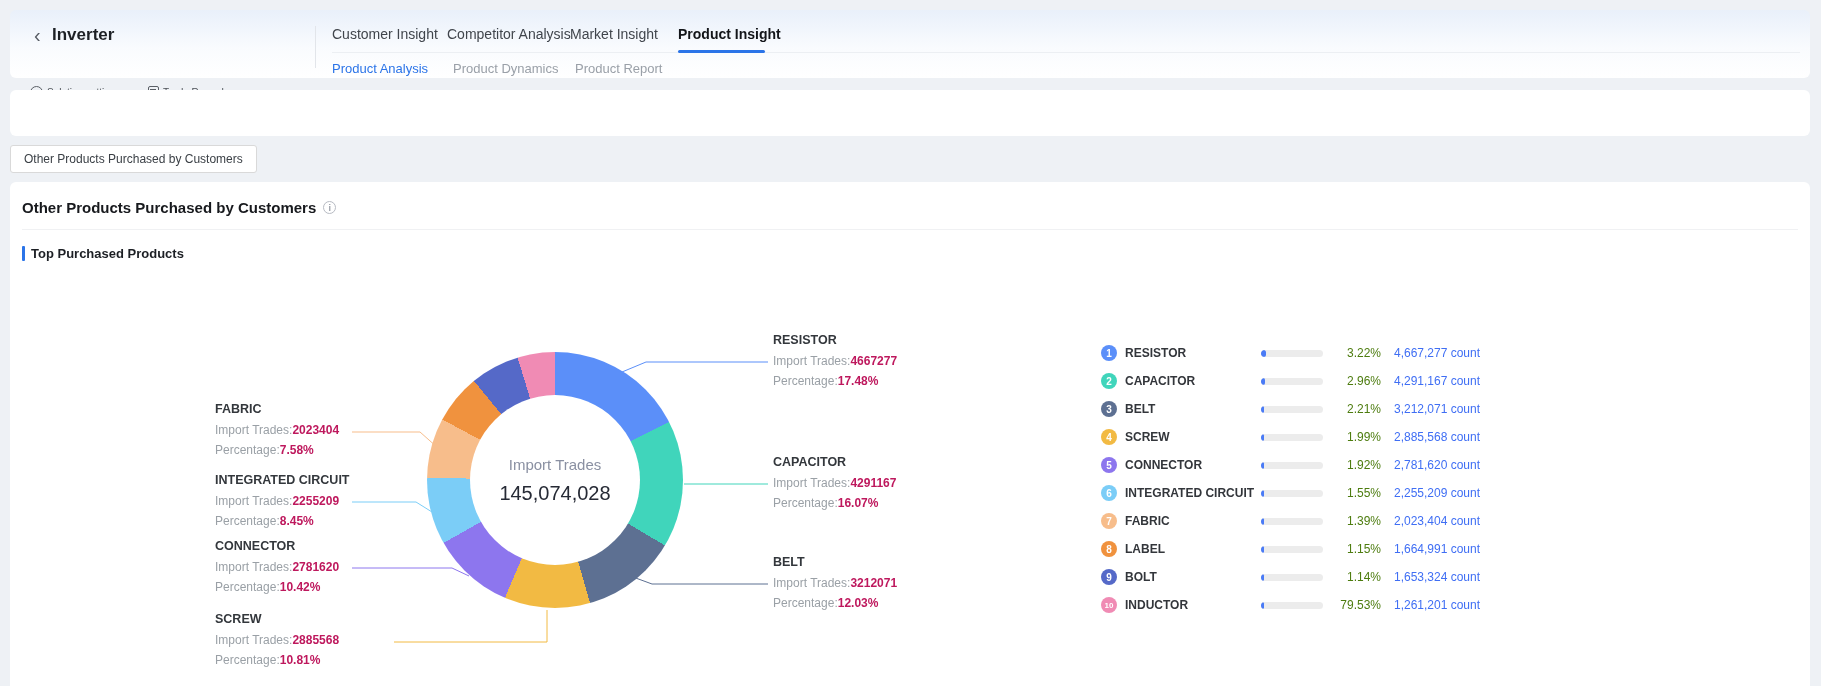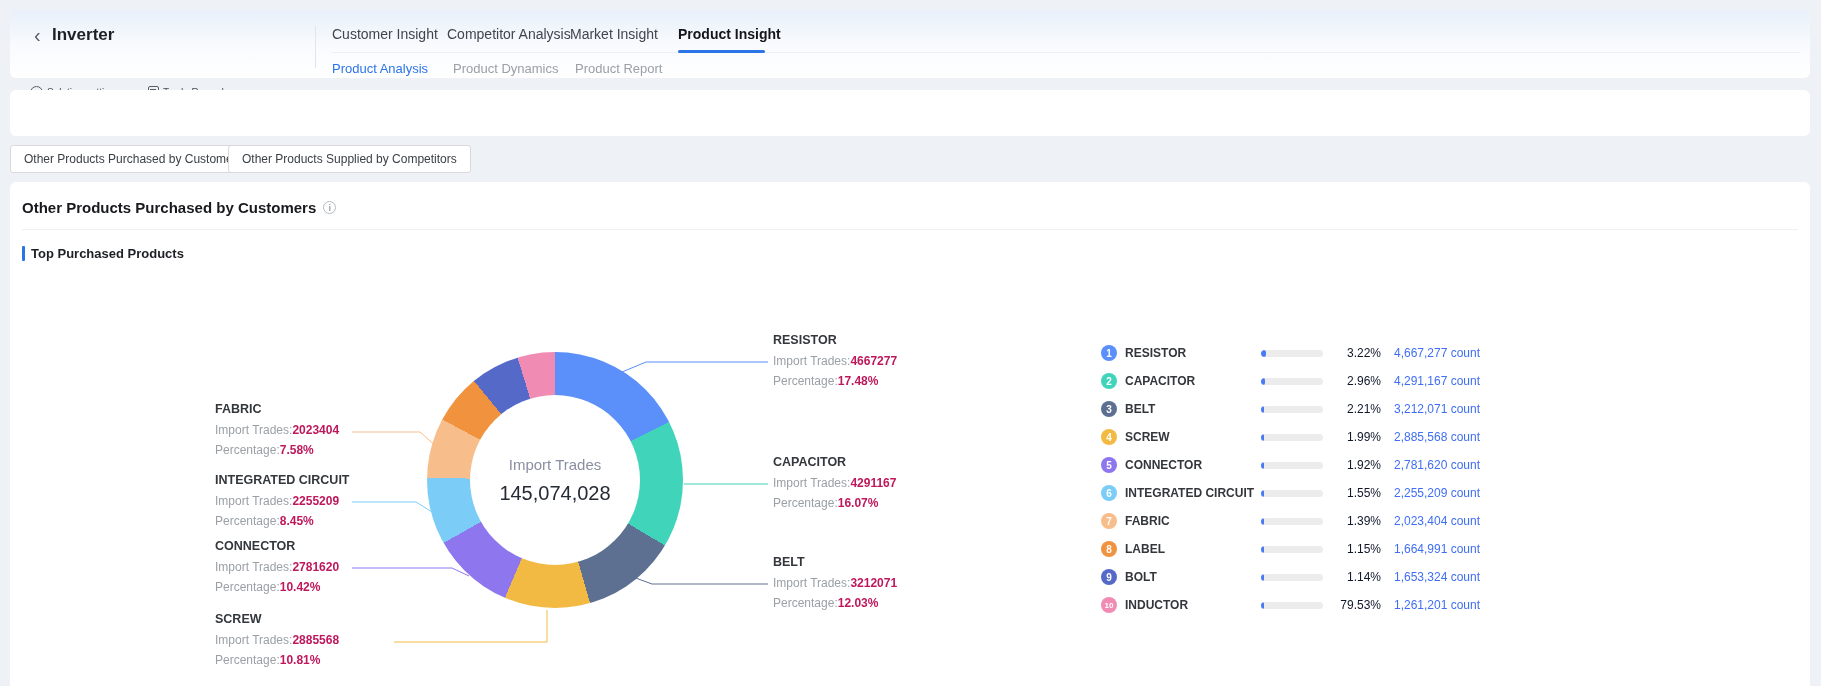--- a/index.html
+++ b/index.html
@@ -90,21 +90,21 @@
   
   .legend { position:absolute; left:1101px; top:339px; width:398px; z-index:2; }
   .legend-row { display:flex; align-items:center; height:28px; cursor:pointer; }
   .badge { width:16px; height:16px; border-radius:50%; color:#fff; font-size:10px; font-weight:700;
     display:flex; align-items:center; justify-content:center; flex:0 0 16px; }
   .l-name { margin-left:8px; width:136px; font-size:12px; font-weight:600; color:#33363b;
     white-space:nowrap; overflow:hidden; }
   .l-bar { width:62px; height:7px; border-radius:4px; background:#ececec; position:relative;
     overflow:hidden; flex:0 0 62px; }
   .l-fill { position:absolute; left:0; top:0; height:7px; border-radius:4px; background:#4a7bf6; }
-  .l-pct { width:58px; text-align:right; font-size:12px; color:#0f172a; }
+  .l-pct { width:58px; text-align:right; font-size:12px; color:#4d7c0f; }
   .l-count { width:112px; text-align:center; font-size:12px; color:#3f6ef4; white-space:nowrap; }
 </style>
 </head>
 <body>
 
 <div class="screen">
 
   <div class="card top-card">
     <span class="back-chevron">‹</span>
     <span class="app-title">Inverter</span>
@@ -143,21 +143,20 @@
     <span class="download">
       <span class="pdf-icon">
         <span class="pdf-page"></span>
           <span class="pdf-badge">PDF</span>
       </span>
       <span>Download Page</span>
     </span>
   </div>
 
   <button class="filter-btn fb-1">Other Products Purchased by Customers</button>
-  <button class="filter-btn fb-2">Other Products Supplied by Competitors</button>
 
   <div class="card main-card"></div>
 
   <div class="section-title">
     <span>Other Products Purchased by Customers</span>
     <span class="info-icon">i</span>
   </div>
   <div class="section-divider"></div>
   <div class="subtitle-wrap">
     <span class="subtitle-bar"></span>

